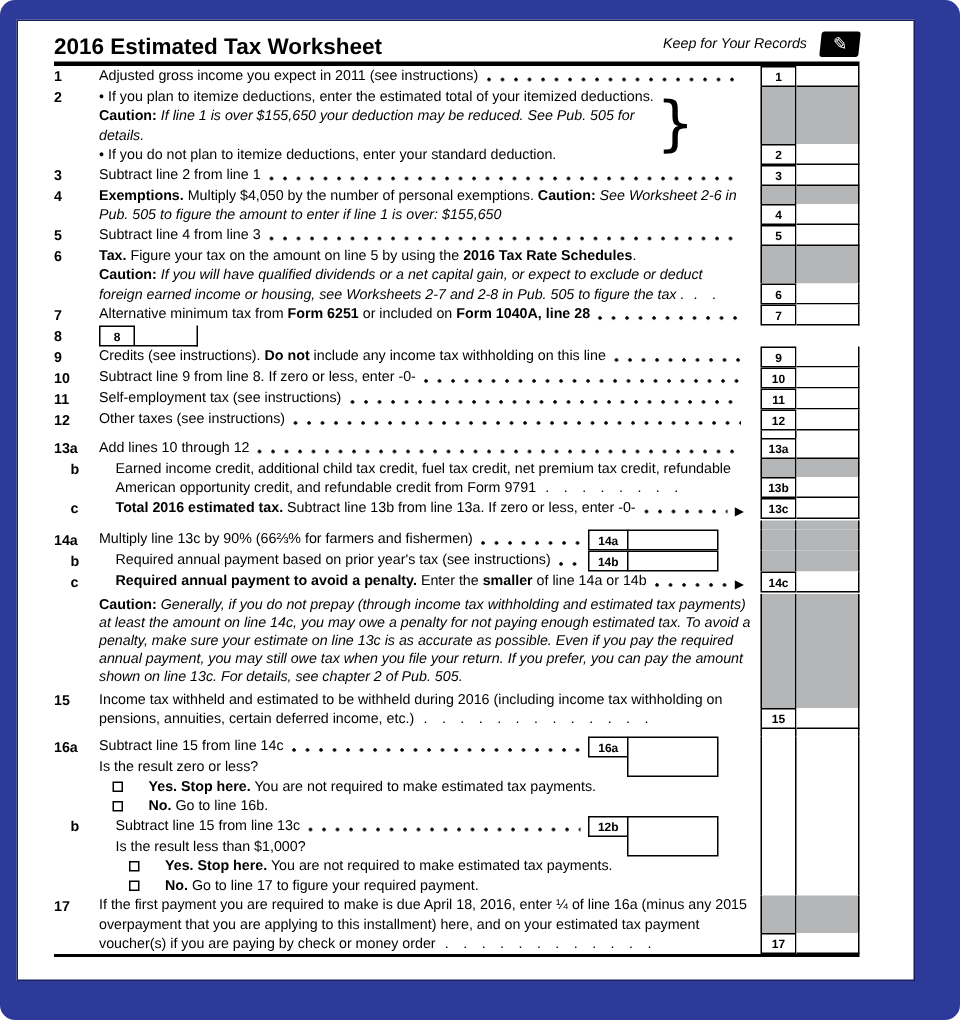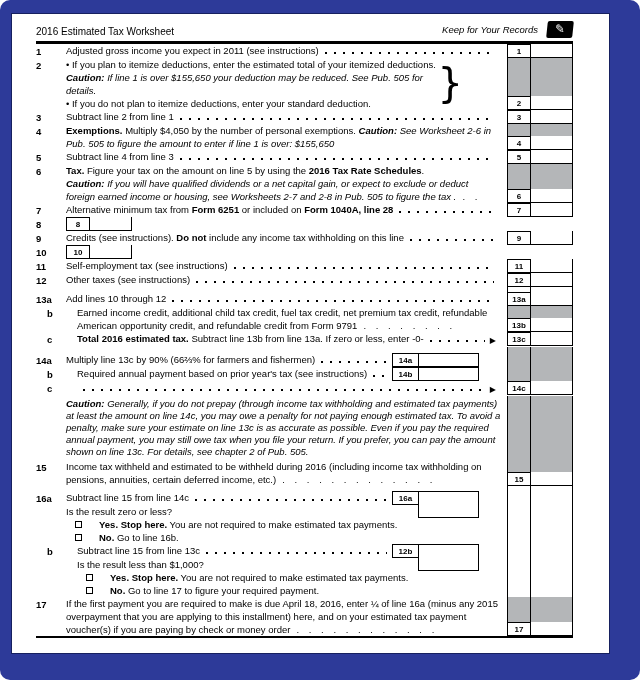--- a/index.html
+++ b/index.html
@@ -1,21 +1,21 @@
 <!DOCTYPE html>
 <html><head>
 <meta charset="utf-8">
 <style>
   html,body{margin:0;padding:0;}
   body{width:640px;height:680px;background:#ffffff;font-family:"Liberation Sans","DejaVu Sans",sans-serif;color:#000;}
   .frame{box-sizing:border-box;width:640px;height:680px;background:#2d3a99;border-radius:10px;padding:13px 30px 26px 11px;}
   .sheet{box-sizing:border-box;width:100%;height:100%;background:#fff;border:1px solid #16205f;padding:5px 36px 4px 24px;overflow:hidden;font-size:9.5px;line-height:13px;}
 
   .hdr{display:flex;align-items:flex-end;justify-content:space-between;padding:2px 0 3px 0;}
-  .title{font-size:10px;font-weight:normal;}
+  .title{font-size:15px;font-weight:bold;}
   .keep{display:flex;align-items:center;gap:9px;font-size:9.5px;font-weight:normal;font-style:italic;}
   .pencil{width:26px;height:17px;background:#000;color:#fff;display:flex;align-items:center;justify-content:center;font-size:12px;font-style:normal;transform:skewX(-6deg);border-radius:2px;}
   .hrule{border-top:3px solid #000;}
   .botrule{border-top:2.5px solid #000;}
 
   .r{display:flex;align-items:stretch;}
   .rs{min-height:14px;}
   .sp{height:5px;}
   .sp6{height:6px;}
   .n{flex:none;width:30px;font-weight:bold;padding-top:1px;}
@@ -23,21 +23,21 @@
   .t{flex:1 1 auto;min-width:0;padding-right:8px;position:relative;}
   .fx{display:flex;align-items:flex-start;}
   .fx .runs{white-space:nowrap;}
   .leader{flex:1 1 auto;min-width:6px;height:13px;margin:0 5px;
     background-image:radial-gradient(circle at 2px 9px,#000 1px,transparent 1.3px);
     background-size:9px 13px;background-repeat:repeat-x;}
   .arrow{flex:none;font-size:8px;padding-top:2px;margin-right:3px;}
 
   .run-b{font-weight:bold;}
   .run-i{font-style:italic;}
-  .run-bi{font-weight:bold;font-style:italic;}
+  .run-bi{font-weight:bold;}
   .run-d{letter-spacing:3.5px;white-space:nowrap;}
 
   .cautionp{line-height:12px;padding:2px 0;}
   .l2c{max-width:362px;}
   .brace{position:absolute;right:44px;top:4px;font-size:40px;line-height:42px;font-family:"DejaVu Sans",sans-serif;}
 
   .qline{}
   .choice{padding-left:9px;display:flex;align-items:center;gap:17px;min-height:13px;}
   .cb{flex:none;width:7px;height:7px;box-sizing:border-box;border:1px solid #000;background:#fff;}
 
@@ -208,20 +208,24 @@
     <div class="ledger">
       <div class="lbot">
             <div class="nbox">9</div>
             <div class="abox"></div>
           </div>
     </div>
   </div>
 
   <div class="r rs">
     <div class="n">10</div>
+    <div class="t fx">
+      <span class="runs"><span>Subtract line 9 from line 8. If zero or less, enter -0-</span></span>
+      <span class="leader"></span>
+    </div>
     <div class="ledger">
       <div class="lbot">
             <div class="nbox">10</div>
             <div class="abox"></div>
           </div>
     </div>
   </div>
 
   <div class="r rs">
     <div class="n">11</div>
@@ -351,20 +355,21 @@
           <div class="lfill gray">
             <div class="c1"></div>
             <div class="c2"></div>
           </div>
         </div>
   </div>
 
   <div class="r rs">
     <div class="n sub">c</div>
     <div class="t fx">
+      <span class="runs"><span class="run-b">Required annual payment to avoid a penalty.</span><span> Enter the </span><span class="run-bi">smaller</span><span> of line 14a or 14b</span></span>
       <span class="leader"></span>
       <span class="arrow">▶</span>
     </div>
     <div class="ledger">
       <div class="lbot">
             <div class="nbox">14c</div>
             <div class="abox"></div>
           </div>
     </div>
   </div>

